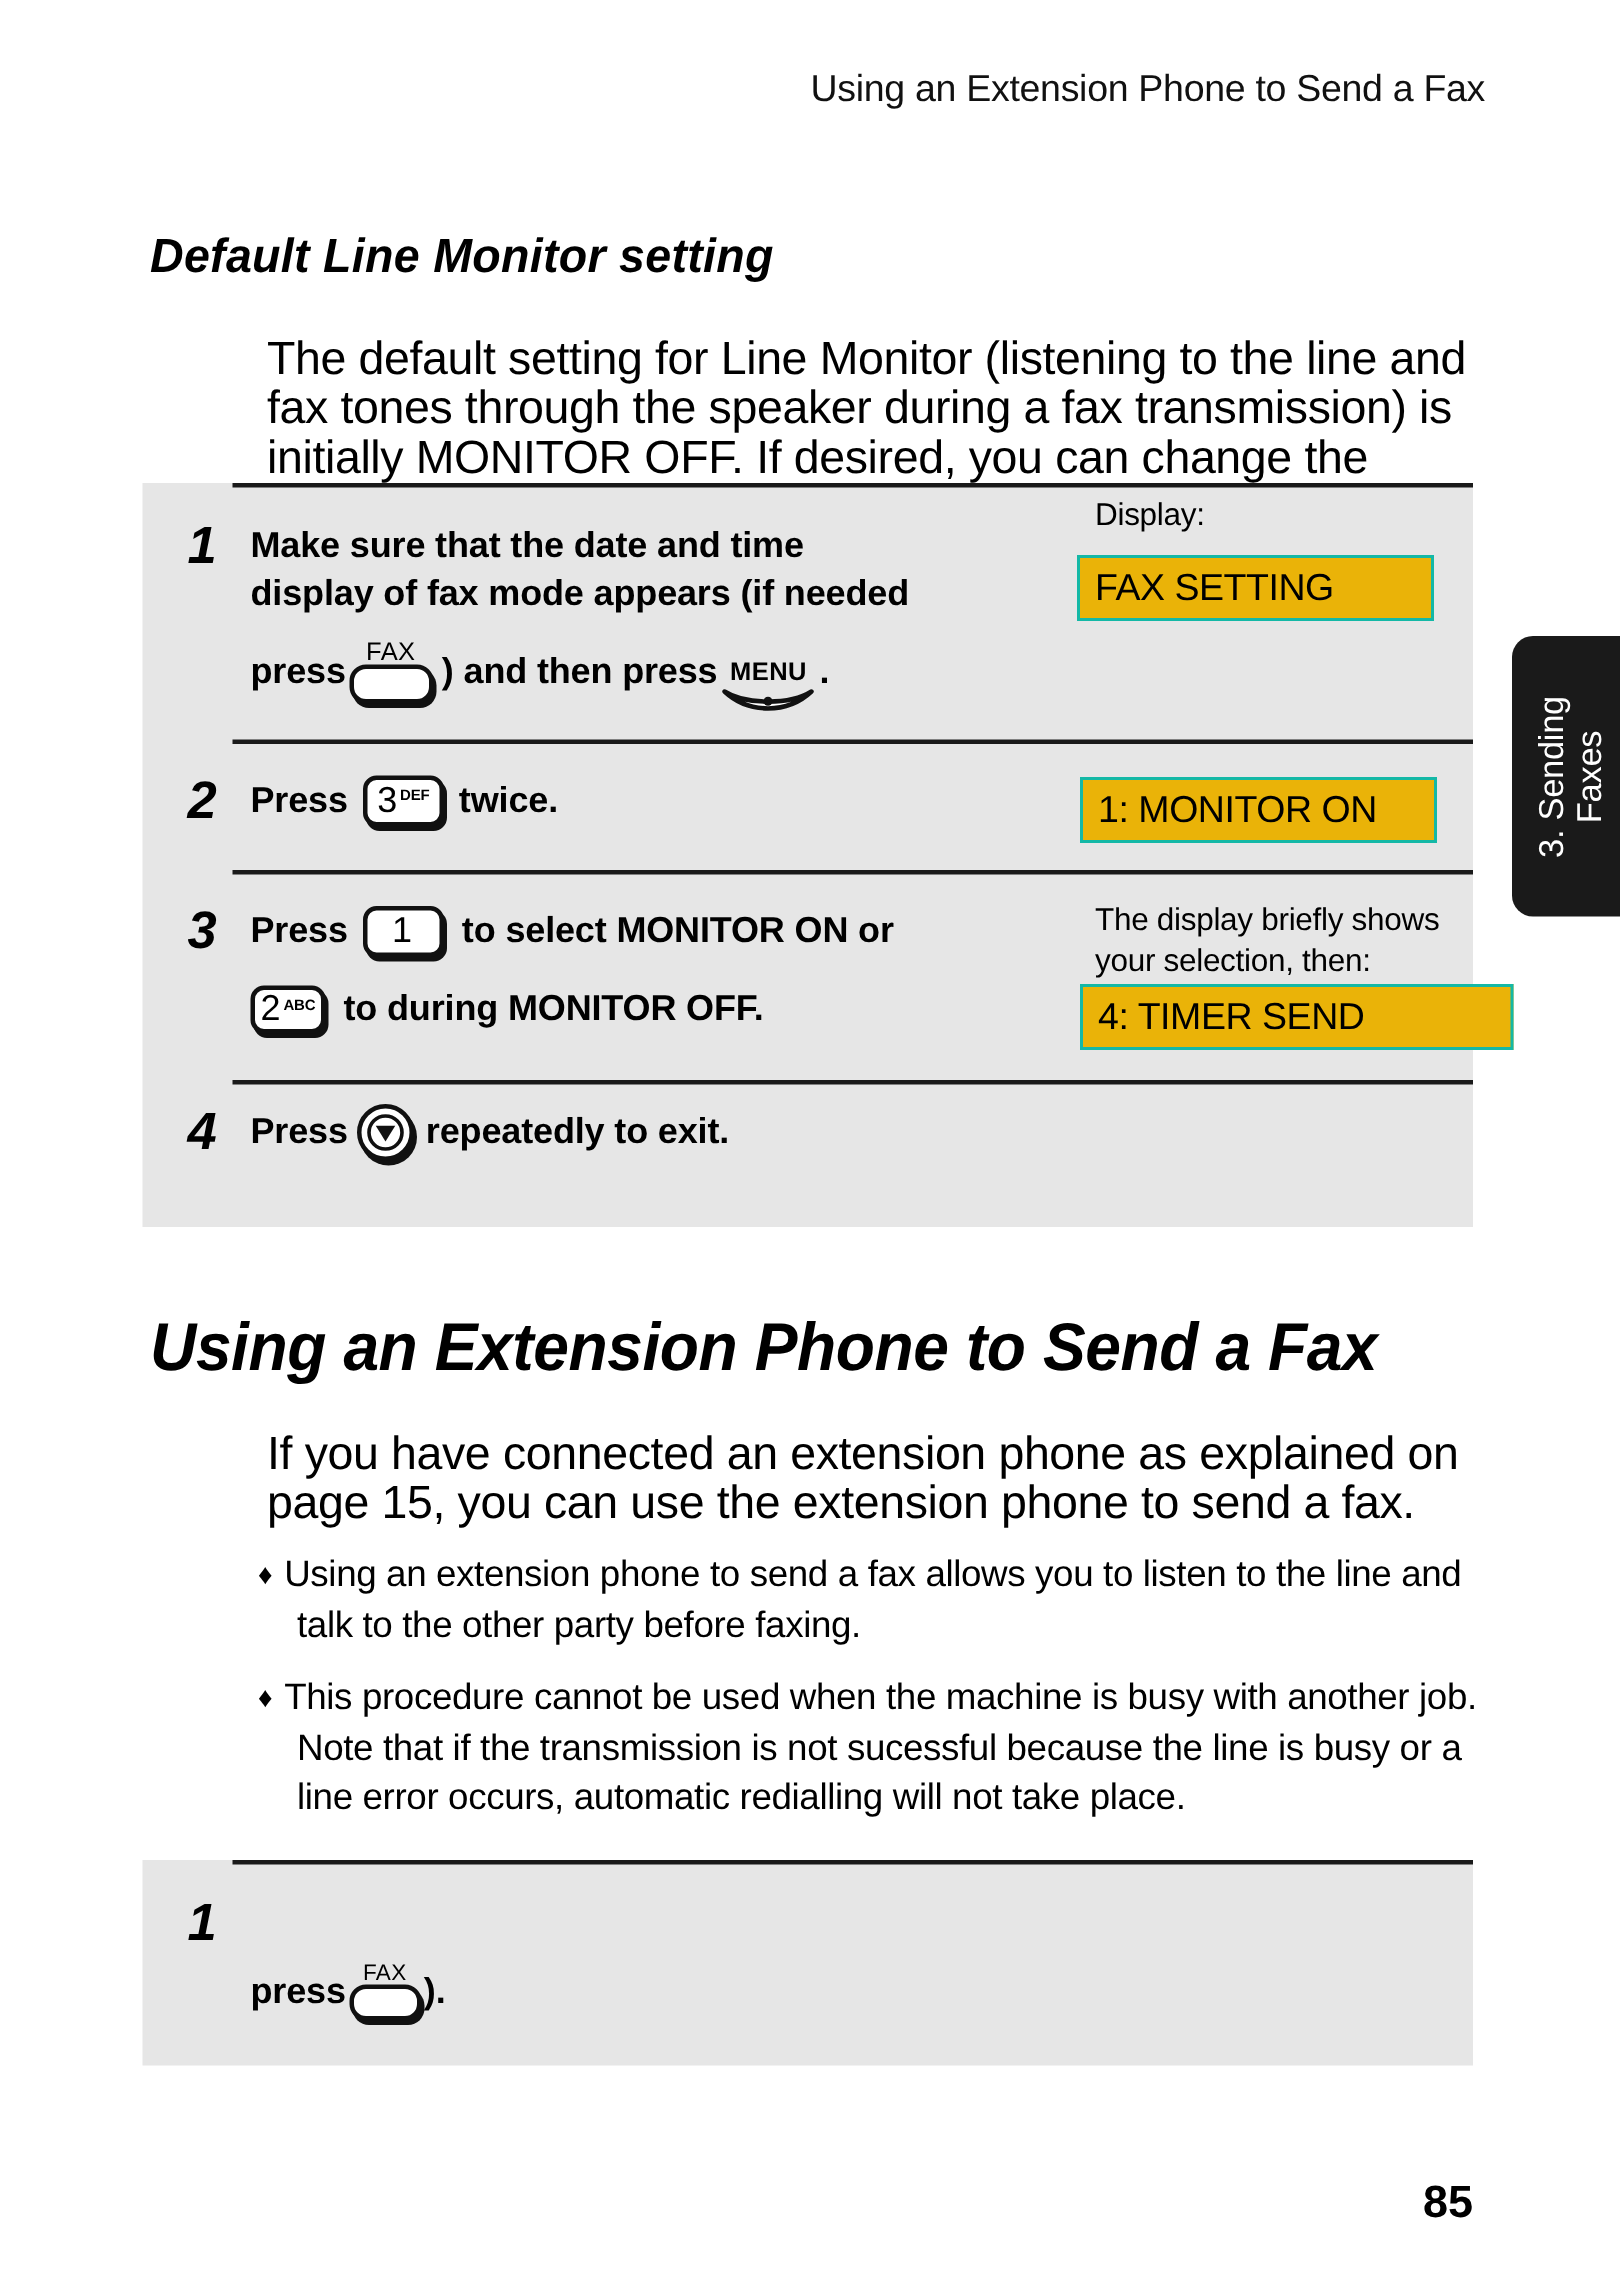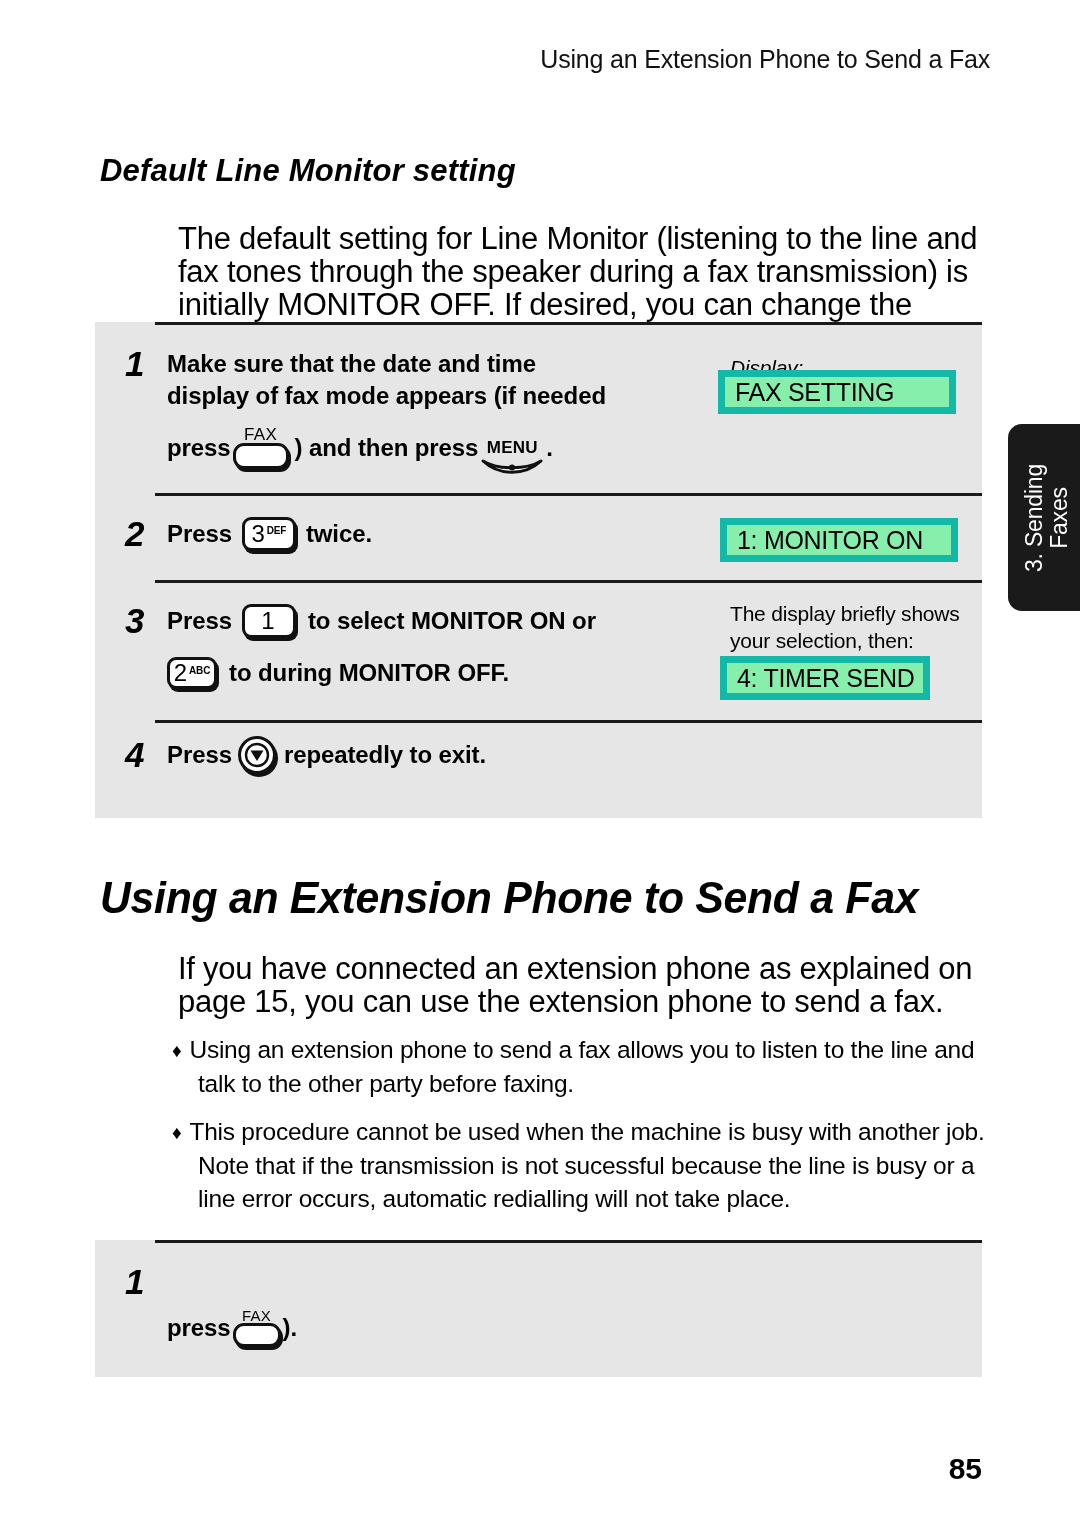--- a/index.html
+++ b/index.html
@@ -125,22 +125,22 @@
   
   .display-label {
     position: absolute;
     font-size: 21px;
     line-height: 27px;
     letter-spacing: -0.2px;
     white-space: pre-line;
   }
   .lcd-box {
     position: absolute;
-    background: #86efac;
-    border: 7px solid #14b8a6;
+    background: #eab308;
+    border: 2px solid #14b8a6;
     display: flex;
     align-items: center;
     padding-left: 10px;
     box-sizing: border-box;
     font-size: 25px;
     letter-spacing: -0.3px;
     height: 44px;
   }
 
   
@@ -293,21 +293,21 @@
     <span class="menu-key">
       <span class="cap">MENU</span>
       <svg width="62" height="24" viewBox="0 0 62 24">
         <path d="M2 5 C 18 20, 44 20, 60 5 C 46 14, 16 14, 2 5 Z" fill="#ffffff" stroke="#111111" stroke-width="3" stroke-linejoin="round"></path>
         <circle cx="31" cy="11.5" r="3" fill="#111111"></circle>
       </svg>
     </span>
     <span>.</span>
   </div>
 
-  <div class="display-label" style="left:635px; top:32px;font-style:italic;">Display:</div>
+  <div class="display-label" style="left:635px; top:8px;">Display:</div>
   <div class="lcd-box" style="left:623px; top:48px; width:238px;">FAX SETTING</div>
 
   <div class="rule" style="top:171px;"></div>
 
   <div class="step-num" style="left:30px; top:194px;">2</div>
   <div class="step-body inline-row" style="left:72px; top:192px;">
     <span>Press</span>
     <span class="num-key k-wide" style="margin-left:10px;">
       <span class="digit">3</span>
       <span class="sub">DEF</span>
@@ -330,21 +330,21 @@
   <div class="step-body inline-row" style="left:72px; top:331px;">
     <span class="num-key k-mid" style="margin-left:0px;">
       <span class="digit">2</span>
       <span class="sub">ABC</span>
     </span>
     <span style="padding-left:8px;">to during MONITOR OFF.</span>
   </div>
 
   <div class="display-label" style="left:635px; top:278px;">The display briefly shows
 your selection, then:</div>
-  <div class="lcd-box" style="left:625px; top:334px; width:210px;text-align:right;">4: TIMER SEND</div>
+  <div class="lcd-box" style="left:625px; top:334px; width:289px;text-align:right;">4: TIMER SEND</div>
 
   <div class="rule" style="top:398px;"></div>
 
   <div class="step-num" style="left:30px; top:415px;">4</div>
   <div class="step-body inline-row" style="left:72px; top:413px;">
     <span>Press</span>
     <span class="round-key">
       <svg width="26" height="26" viewBox="0 0 26 26">
         <circle cx="13" cy="13" r="11" fill="none" stroke="#111111" stroke-width="2.4"></circle>
         <path d="M6.5 8.5 H19.5 L13 19 Z" fill="#111111"></path>

